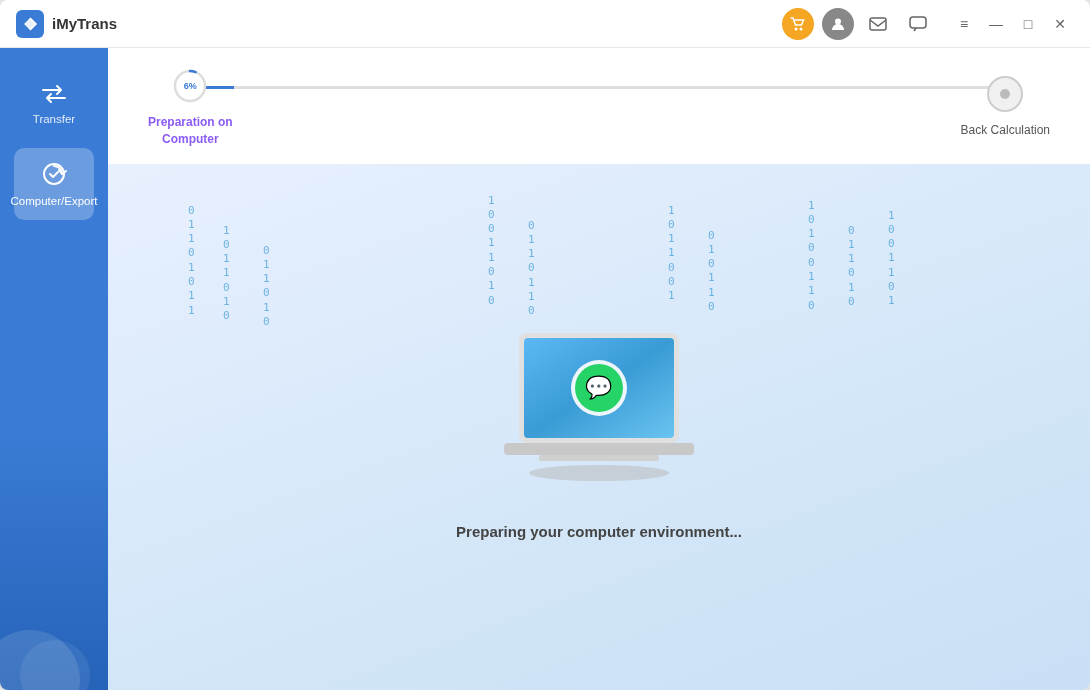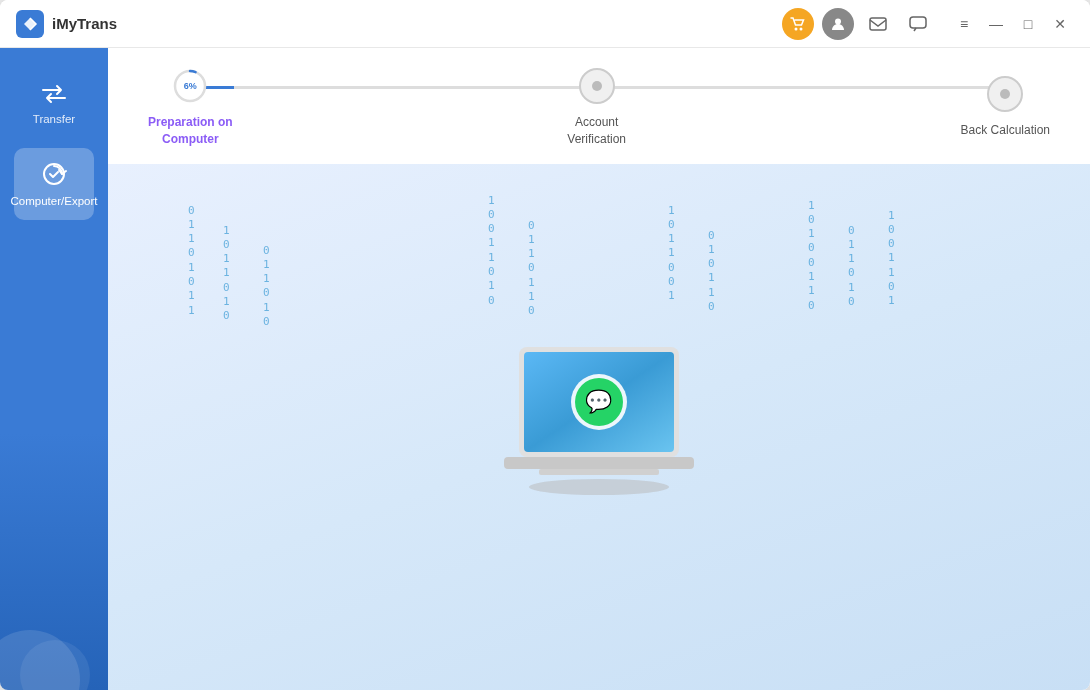--- a/index.html
+++ b/index.html
@@ -386,26 +386,20 @@
             <div class="circular-progress">
               <svg width="36" height="36" viewBox="0 0 36 36">
                 <circle cx="18" cy="18" r="15" fill="white" stroke="#ddd" stroke-width="2.5"></circle>
                 <circle cx="18" cy="18" r="15" fill="none" stroke="#3a7bd5" stroke-width="2.5" stroke-dasharray="94.2" stroke-dashoffset="88.5" stroke-linecap="round"></circle>
               </svg>
               <span class="circular-progress-text">6%</span>
             </div>
             <span class="step-label active-label">Preparation on<br>Computer</span>
           </div>
 
-          <div class="step-item">
-            <div class="step-circle inactive">
-              <div style="width:10px;height:10px;border-radius:50%;background:#bbb;"></div>
-            </div>
-            <span class="step-label">Account<br>Verification</span>
-          </div>
 
           <div class="step-item">
             <div class="step-circle inactive">
               <div style="width:10px;height:10px;border-radius:50%;background:#bbb;"></div>
             </div>
             <span class="step-label">Back Calculation</span>
           </div>
 
         </div>
       </div>
@@ -442,16 +436,17 @@
 
           <defs>
             <linearGradient id="screenGrad" x1="0" y1="0" x2="1" y2="1">
               <stop offset="0%" stop-color="#5bb8f5"></stop>
               <stop offset="50%" stop-color="#3a9bd5"></stop>
               <stop offset="100%" stop-color="#6ac4f0"></stop>
             </linearGradient>
           </defs>
         </svg>
 
+        <span class="status-text">Preparing your computer environment...</span>
       </div>
     </div>
   </div>
 </div>
 
 </body></html>

